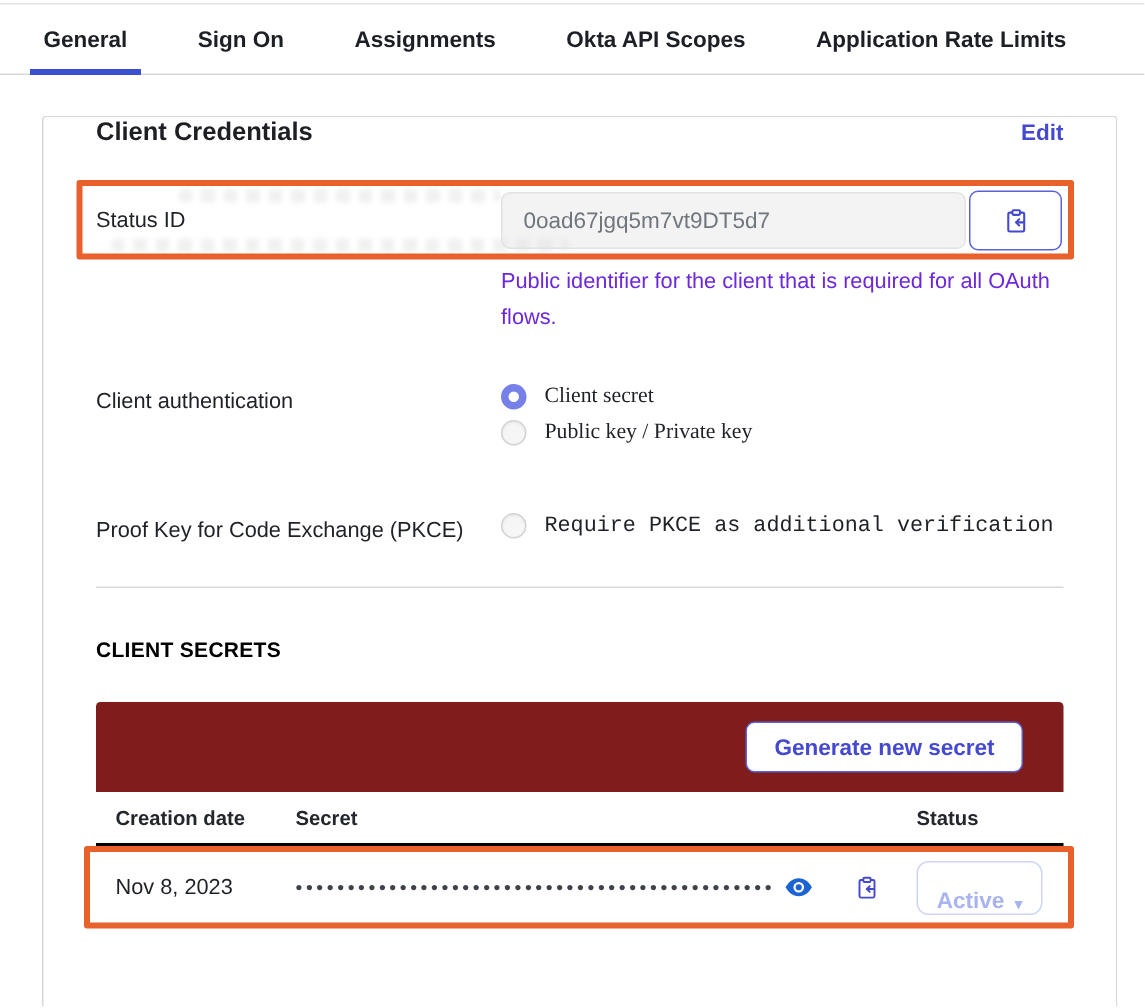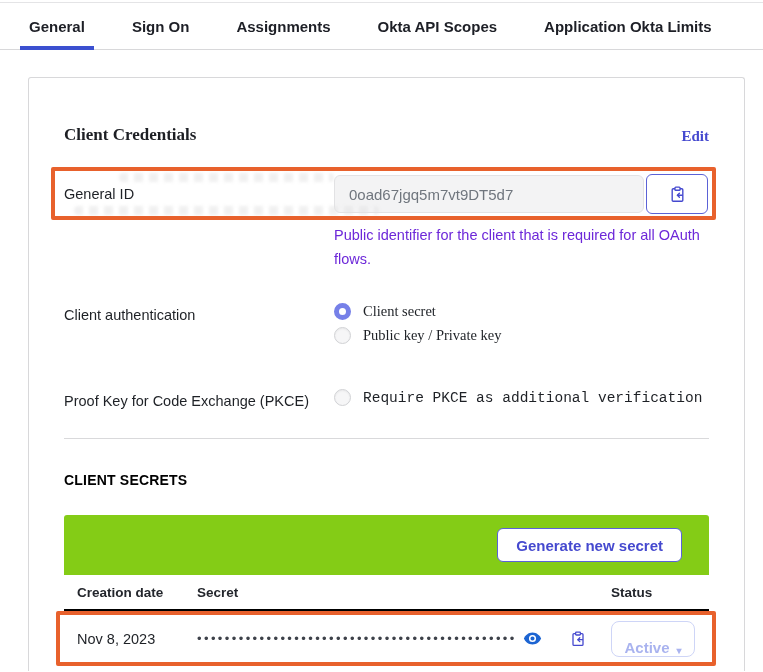--- a/index.html
+++ b/index.html
@@ -12,21 +12,21 @@
   .tab { position:relative; display:flex; align-items:center; padding:0 9px; margin-right:29px;
          font-size:15px; font-weight:bold; color:#1d1f26; cursor:pointer; white-space:nowrap; }
   .tab .underline { position:absolute; left:0; right:0; bottom:-1px; height:4px;
                     background:var(--underline-blue,#3b50d0); }
 
   
   .panel { margin:27px 0 0 28px; width:717px; height:calc(672px - 78px);
            border:1px solid #d8d8da; border-bottom:none; border-radius:3px 3px 0 0;
            background:#fff; padding:0 35px; overflow:hidden; }
 
-  .heading-row { margin-top:47px; display:flex; justify-content:space-between; align-items:flex-end;font-family:Liberation Serif, serif; }
+  .heading-row { display:flex; justify-content:space-between; align-items:center; }
   .heading-row h2 { font-size:17px; font-weight:bold; color:#1d1f24; }
   .edit-link { font-size:15px; font-weight:bold; color:var(--accent,#4549cf);
                text-decoration:none; cursor:pointer; }
 
   .form-row { position:relative; display:flex; align-items:flex-start; }
   .form-label { width:270px; flex:none; font-size:14.5px; color:#1e2126; padding-top:10px; }
 
   
   .client-id-row { margin-top:29px; align-items:center; }
   .client-id-row .form-label { padding-top:0; }
@@ -64,21 +64,21 @@
   .radio.checked { border:5px solid var(--radio-sel,#7680e8); background:#fff; box-shadow:none; }
   .pkce-row .option { padding-top:6px;font-family:Liberation Mono, monospace; }
 
   .divider { border:none; border-top:1px solid #d9d9db; margin-top:29px; }
 
   .secrets-heading { margin-top:33px; font-size:14px; font-weight:bold; color:#000000;
                      letter-spacing:.2px; }
 
   
   .table { margin-top:27px; }
-  .table-top { height:60px; background:#84cc16; border-radius:3px 3px 0 0;
+  .table-top { height:60px; background:#7f1d1d; border-radius:3px 3px 0 0;
                display:flex; align-items:center; justify-content:flex-end; padding-right:27px; }
   .gen-btn { height:34px; padding:0 18px; background:#fff; border:1px solid #5b62d6;
              border-radius:6px; font-size:15px; font-weight:bold; color:var(--accent,#4549cf);
              cursor:pointer; font-family:"Liberation Sans", sans-serif; }
   .cols, .row { display:flex; align-items:center; }
   .cols { height:38px; border-bottom:4px solid #000000; font-size:13.5px; font-weight:bold; color:#23262c; }
   .row  { position:relative; height:52px; border-bottom:1px solid #dadadc; font-size:14.5px; color:#1e2126; }
   .c1 { width:133px; flex:none; padding-left:13px; }
   .c2 { flex:1; display:flex; align-items:center; }
   .c3 { width:98px; flex:none; }
@@ -102,36 +102,36 @@
   <div class="tab">
     <span>Sign On</span>
   </div>
   <div class="tab">
     <span>Assignments</span>
   </div>
   <div class="tab">
     <span>Okta API Scopes</span>
   </div>
   <div class="tab">
-    <span>Application Okta Limits</span>
+    <span>Application Rate Limits</span>
   </div>
 </nav>
 
 <section class="panel">
 
   <div class="heading-row">
     <h2>Client Credentials</h2>
     <a class="edit-link">Edit</a>
   </div>
 
   <div class="form-row client-id-row">
     <div class="hl hl-1"></div>
     <div class="ghost g1"></div>
     <div class="ghost g2"></div>
-    <label class="form-label">General ID</label>
+    <label class="form-label">Status ID</label>
     <div class="field-group">
       <input class="id-input" readonly="" value="0oad67jgq5m7vt9DT5d7" style="">
       <button class="copy-btn">
         <svg width="17" height="17" viewBox="0 0 16 16" fill="none" stroke="var(--accent,#4549cf)" stroke-width="1.3" stroke-linecap="round" stroke-linejoin="round">
           <rect x="3" y="2.6" width="10" height="11.8" rx="1"></rect>
           <rect x="5.6" y="1.1" width="4.8" height="2.9" rx="0.8" fill="#fff"></rect>
           <path d="M12.4 8.7h-4.4"></path>
           <path d="M9.8 6.8l-1.9 1.9 1.9 1.9"></path>
         </svg>
       </button>

